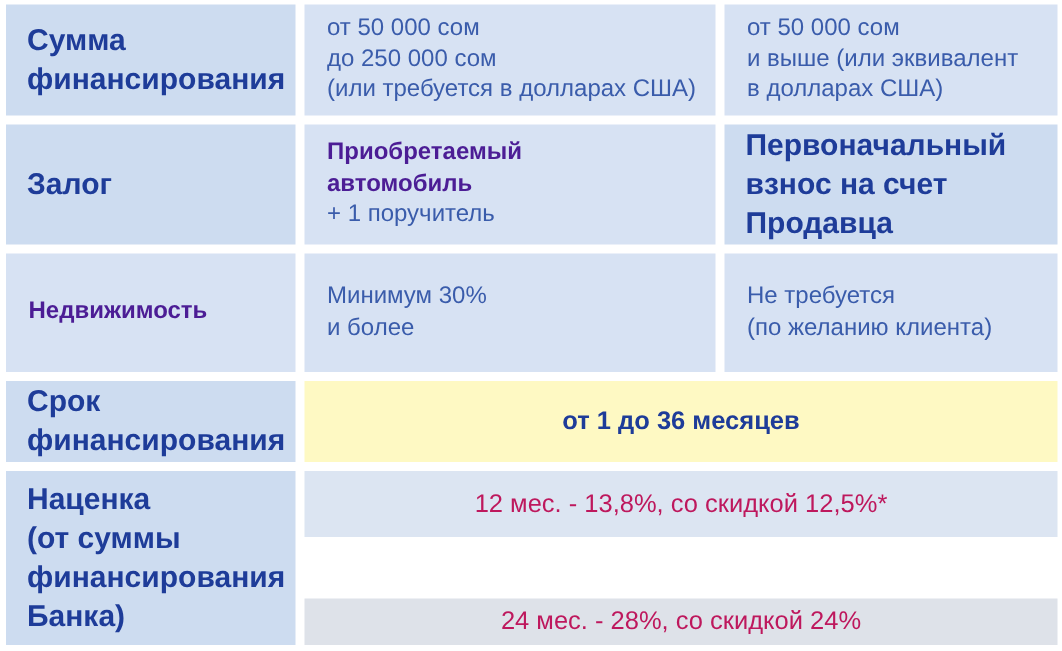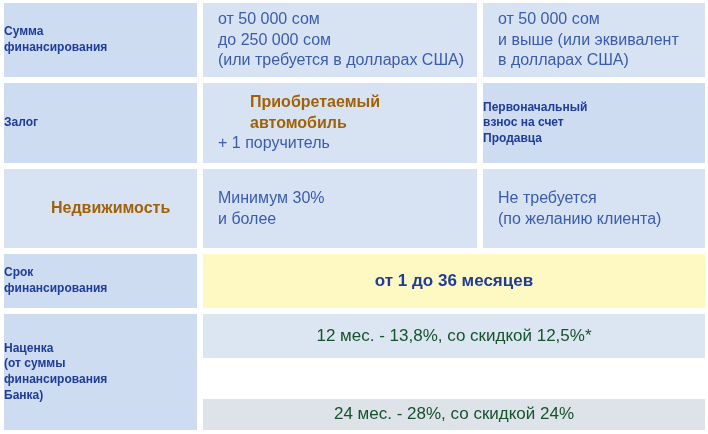--- a/index.html
+++ b/index.html
@@ -21,33 +21,34 @@
   .cell {
     display: flex;
     flex-direction: column;
     justify-content: center;
     line-height: 1.3;
   }
   .label-cell {
     background: #cddcf0;
     color: #1e3c99;
     font-weight: bold;
-    font-size: 12px;
+    font-size: 20px;
+    padding-left: 14px;
     padding-right: 6px;
     white-space: pre-line;
   }
   .content-cell {
     background: #d7e2f3;
     color: #3a5cab;
     font-size: 16px;
     padding-left: 15px;
     padding-right: 8px;
   }
   .pre { white-space: pre-line; }
-  .bold-main { color: #a16207; font-weight: bold; white-space: pre-line; margin-left: 32px; }
+  .bold-main { color: #4c1d95; font-weight: bold; white-space: pre-line; }
   .note { font-size: 16px; line-height: 1.3; }
   .merged { grid-column: 2 / 4; }
   .term-cell {
     background: #fef9c3;
     color: #1e3c99;
     font-weight: bold;
     font-size: 17px;
     align-items: center;
     text-align: center;
     padding: 0;
@@ -56,21 +57,21 @@
     grid-column: 2 / 4;
     display: flex;
     flex-direction: column;
     gap: 4px;
   }
   .tier {
     display: flex;
     align-items: center;
     justify-content: center;
     font-size: 17px;
-    color: #14532d;
+    color: #be185d;
     text-align: center;
   }
   .tier-1 { height: 45px; background: #dce5f2; }
   .tier-2 { height: 32px; background: #dee2e9; margin-top: 37px; }
   .tier-3 { height: 31px; background: #ced4df; }
 </style>
 </head>
 <body>
 
 <div class="table">

